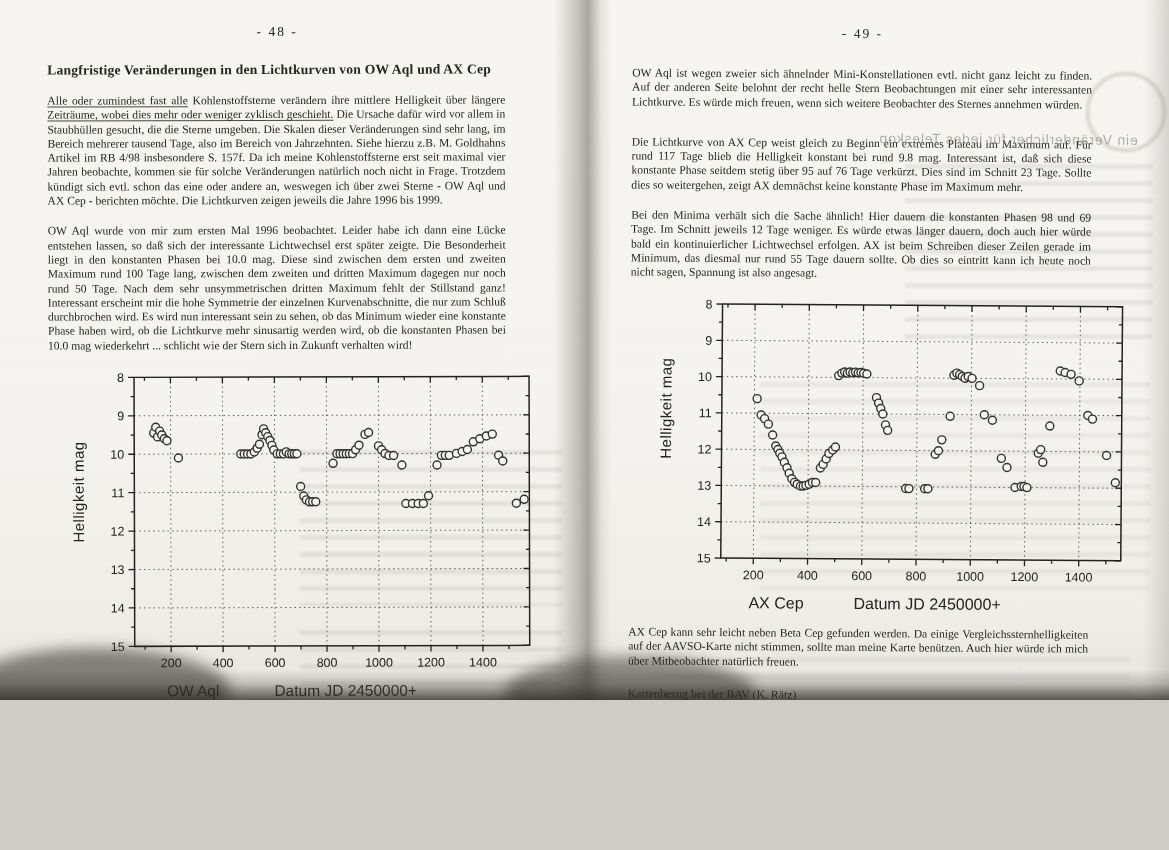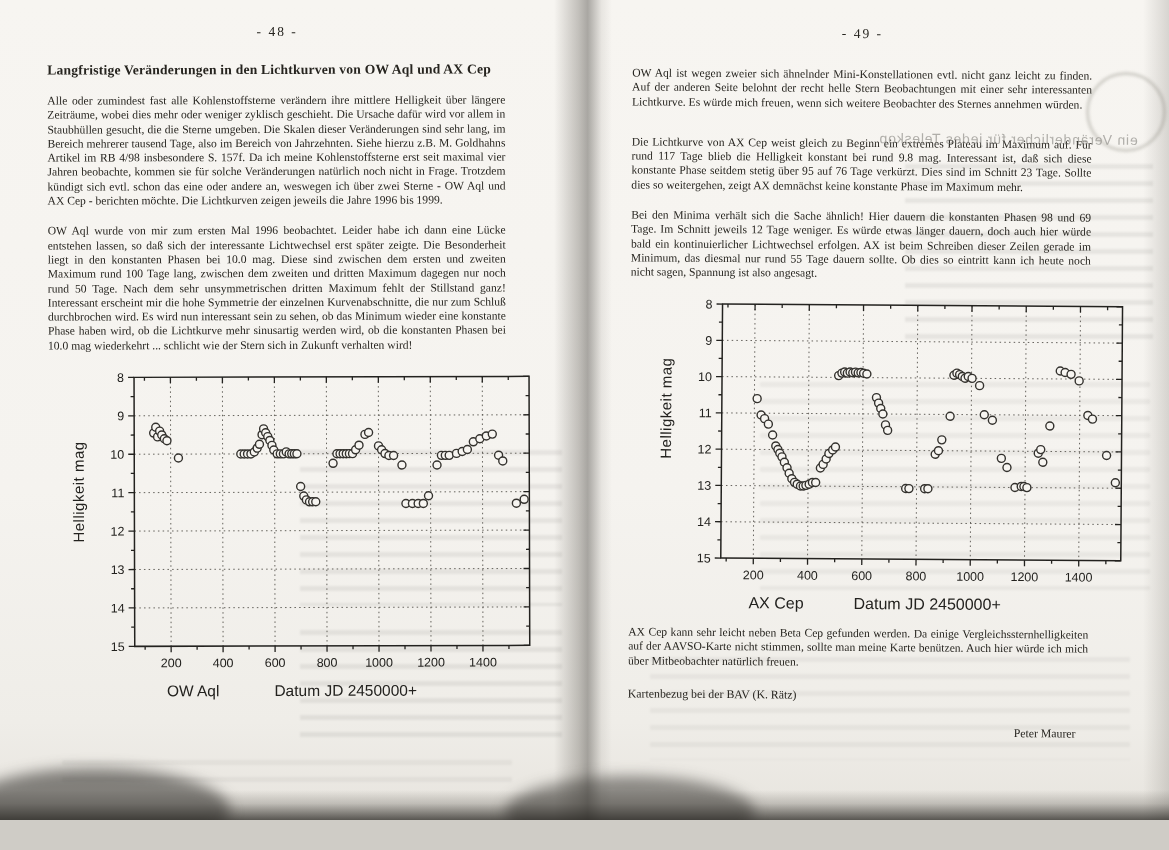--- a/index.html
+++ b/index.html
@@ -1,23 +1,23 @@
 <!DOCTYPE html>
 <html><head>
 <meta charset="utf-8">
 <style>
   html,body{margin:0;padding:0;background:#cfccc6;}
-  .scan{position:relative;width:1169px;height:820px;overflow:hidden;
+  .scan{position:relative;width:1169px;height:700px;overflow:hidden;
         background:linear-gradient(180deg,#f7f5f1 0%,#f5f3ef 60%,#efede8 88%,#e7e4de 100%);
         font-family:"Liberation Serif",serif;color:#26241f;}
   .page{position:absolute;}
   .pagenum{width:460px;text-align:center;font-size:13.5px;letter-spacing:2px;}
   .title{font-weight:bold;font-size:13.6px;letter-spacing:.2px;margin-top:22px;white-space:nowrap;}
   .para{font-size:11.6px;line-height:14.3px;text-align:justify;margin-top:16px;}
-  .u{text-underline-offset:2px;text-decoration-color:#4a4842;}
+  .u{text-decoration:underline;text-underline-offset:2px;text-decoration-color:#4a4842;}
   .note{font-size:11.8px;margin-top:18px;}
   .author{font-size:11.8px;margin-top:22px;text-align:right;padding-right:12px;}
   
   .chartwrap{position:relative;padding-left:40px;}
   .ylab{position:absolute;left:-58px;top:118px;width:160px;text-align:center;
         transform:rotate(-90deg);font-family:"Liberation Sans",sans-serif;
         font-size:15px;color:#23221f;letter-spacing:.5px;}
   .caption{display:flex;font-family:"Liberation Sans",sans-serif;font-size:15.5px;
            color:#23221f;margin-top:-12px;}
   .grid{stroke:#55524c;stroke-width:.9;stroke-dasharray:1.5 3.2;}

